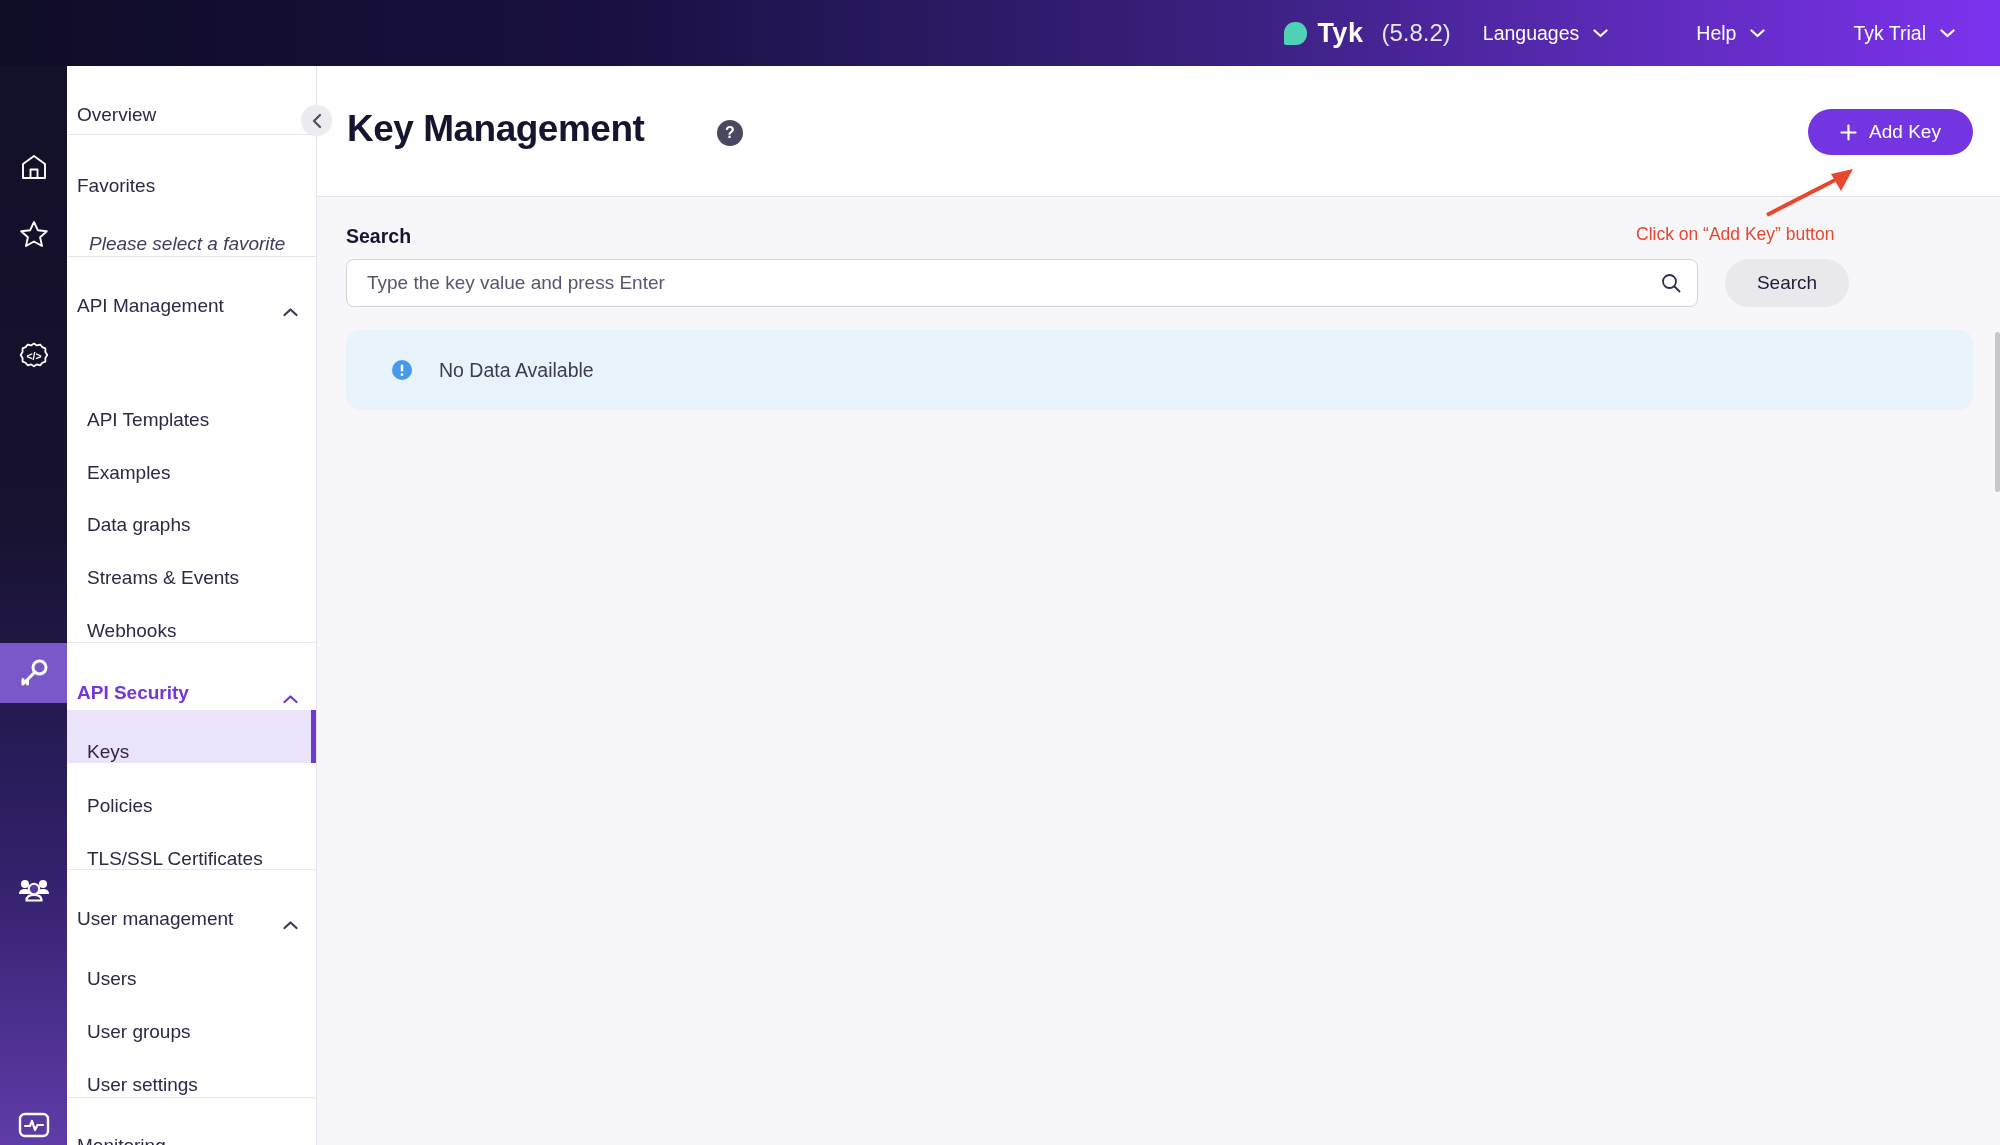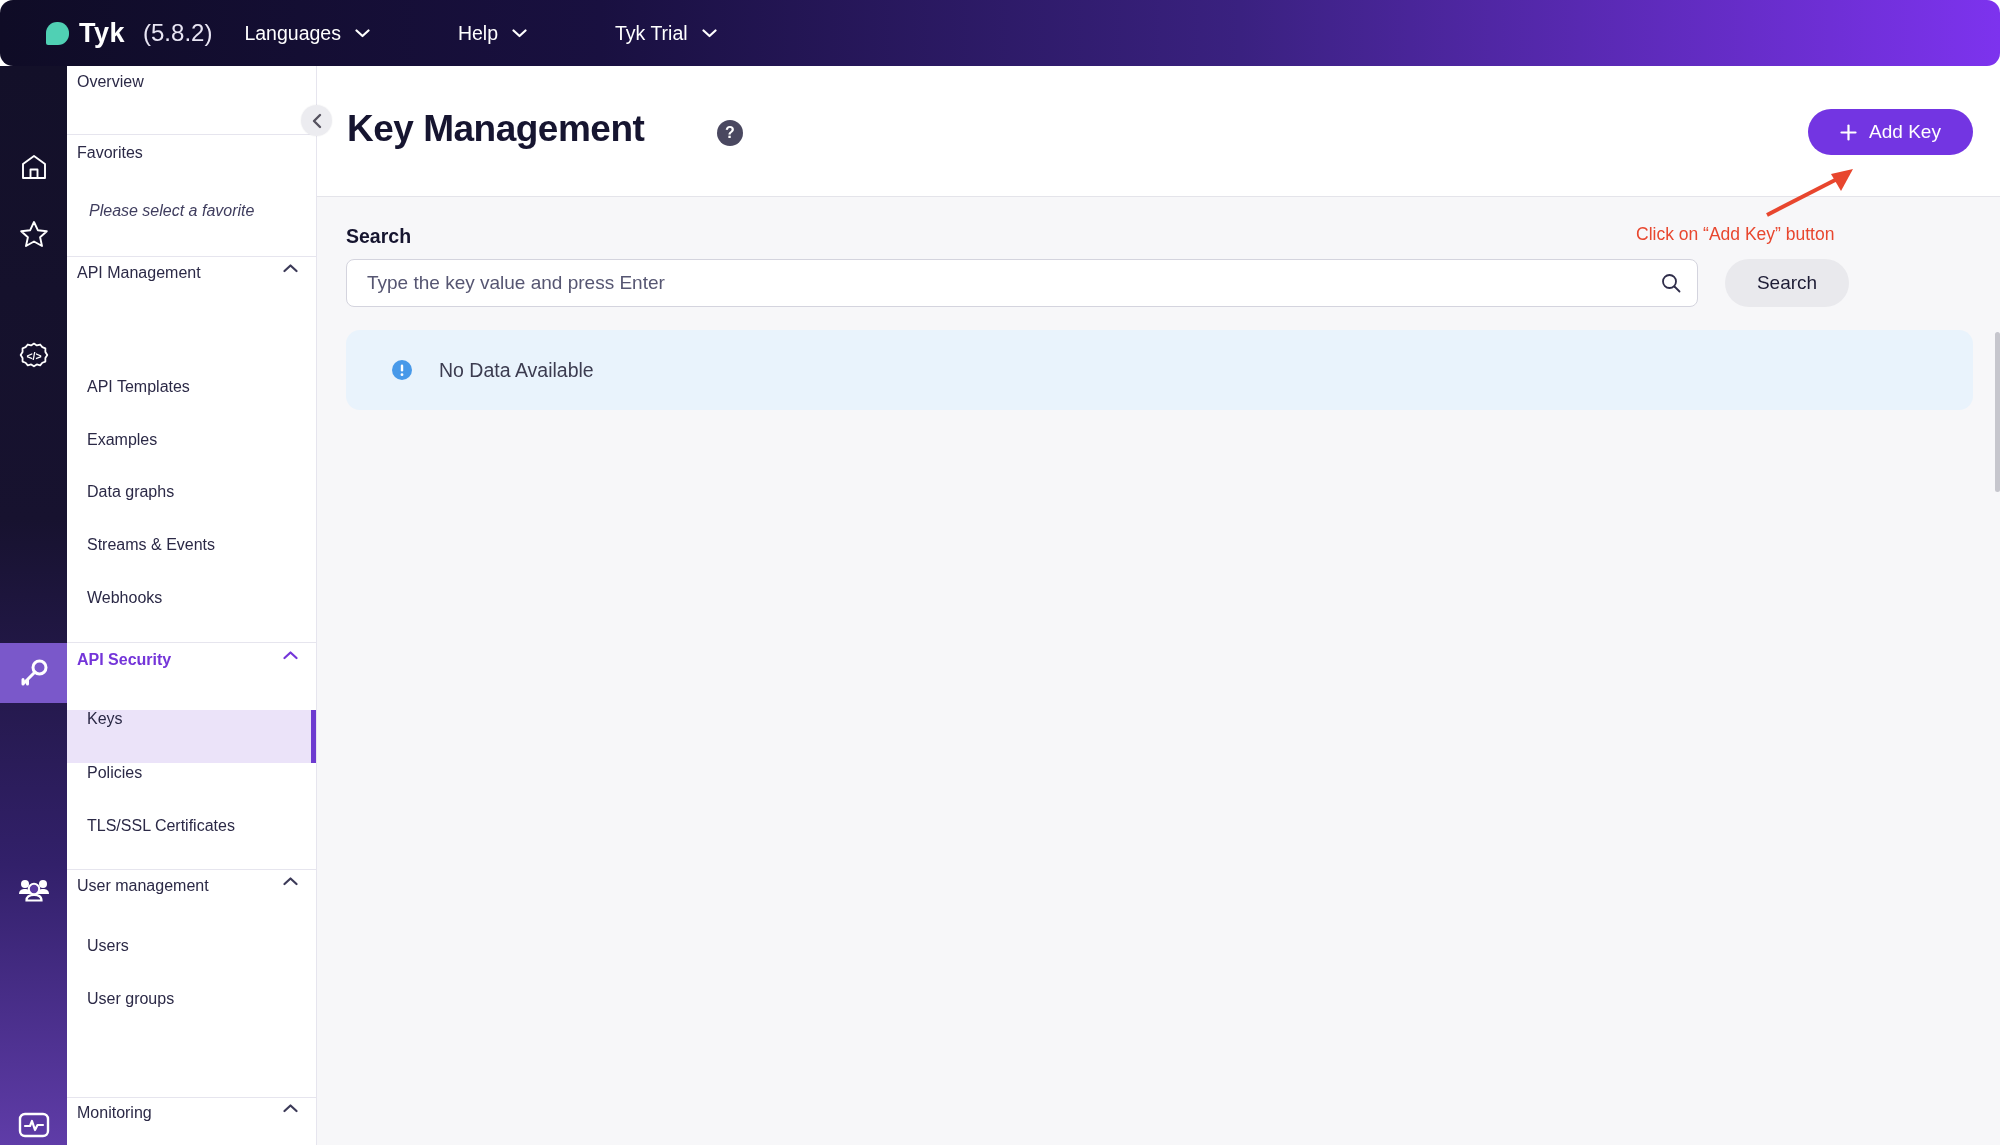--- a/index.html
+++ b/index.html
@@ -3,21 +3,21 @@
 <meta charset="utf-8">
 <style>
   * { margin:0; padding:0; box-sizing:border-box; }
   html,body { width:2000px; height:1145px; overflow:hidden;
     font-family:"Liberation Sans", sans-serif; background:#ffffff; }
   .app { position:relative; width:2000px; height:1145px; }
 
   
   .topbar { position:absolute; left:0; top:0; width:2000px; height:66px;
     background:linear-gradient(90deg,#0f0c26 0%,#191040 30%,#3a2180 62%,#7d33ee 100%);
-    display:flex; align-items:center; justify-content:flex-start; padding:0 45px 0 46px;border-radius:13px; }
+    display:flex; align-items:center; justify-content:flex-end; padding:0 45px 0 46px; }
   .logo-wrap { display:flex; align-items:center; gap:10px; }
   .logo-leaf { width:23px; height:23px; background:#50d0b4;
     border-radius:11px 11px 11px 2px; }
   .logo-text { color:#ffffff; font-size:27px; font-weight:bold; letter-spacing:.5px; }
   .logo-version { color:#e9e6f4; font-size:24px; margin-left:8px; }
   .topbar-menus { display:flex; align-items:center; gap:56px; }
   .topbar-menu { display:flex; align-items:center; gap:14px; color:#ffffff;
     font-size:19.5px; cursor:pointer;margin-left:32px; }
   .chev-down { width:15px; height:9px; }
   .chev-down polyline { fill:none; stroke:#ffffff; stroke-width:2.2; stroke-linecap:round; stroke-linejoin:round; }
@@ -30,22 +30,22 @@
     background:linear-gradient(180deg,#131029 0%,#17122f 42%,#32206a 74%,#5f3ca8 100%); }
   .rail-icon { position:absolute; left:0; width:67px; height:34px;
     display:flex; align-items:center; justify-content:center; cursor:pointer; }
   .rail-icon svg { display:block; }
   .rail-active-block { position:absolute; left:0; top:577px; width:67px; height:60px;
     background:#7a58ca; }
 
   
   .sidebar { position:relative; width:250px; height:1079px; flex:none; background:#ffffff;
     border-right:1px solid #e6e5ee; }
-  .side-row { position:absolute; left:0; right:0; height:53px; display:flex; align-items:flex-start;
-    padding:0 18px 0 10px; font-size:16px; color:#2b2946; cursor:pointer; white-space:nowrap; }
+  .side-row { position:absolute; left:0; right:0; height:53px; display:flex; align-items:flex-end;
+    padding:0 18px 0 10px; font-size:19px; color:#2b2946; cursor:pointer; white-space:nowrap; }
   .side-row.sub { padding-left:20px; }
   .side-row .grow { flex:1; }
   .side-row.hint { font-style:italic; color:#3f3d5e; padding-left:22px; cursor:default; }
   .side-row.section-purple { color:#7435d9; font-weight:bold; }
   .side-row.active { background:#ebe3f9; border-right:5px solid #6d3bd0; }
   .chev-up { width:15px; height:9px; }
   .chev-up polyline { fill:none; stroke:#3c3a58; stroke-width:2.2; stroke-linecap:round; stroke-linejoin:round; }
   .section-purple .chev-up polyline { stroke:#7435d9; }
   .side-div { position:absolute; left:0; right:0; height:0; border-top:1px solid #e6e5ee; }
 
@@ -252,20 +252,23 @@
         <svg class="chev-up" viewBox="0 0 15 9">
             <polyline points="1.5,7 7.5,1.5 13.5,7"></polyline>
           </svg>
       </div>
       <div class="side-row sub" style="top:871px">
         <span>Users</span>
       </div>
       <div class="side-row sub" style="top:924px">
         <span>User groups</span>
       </div>
+      <div class="side-row sub" style="top:977px">
+        <span>User settings</span>
+      </div>
       <div class="side-div" style="top:1031px"></div>
 
       <div class="side-row" style="top:1038px">
         <span>Monitoring</span>
         <span class="grow"></span>
         <svg class="chev-up" viewBox="0 0 15 9">
             <polyline points="1.5,7 7.5,1.5 13.5,7"></polyline>
           </svg>
       </div>
     </aside>

